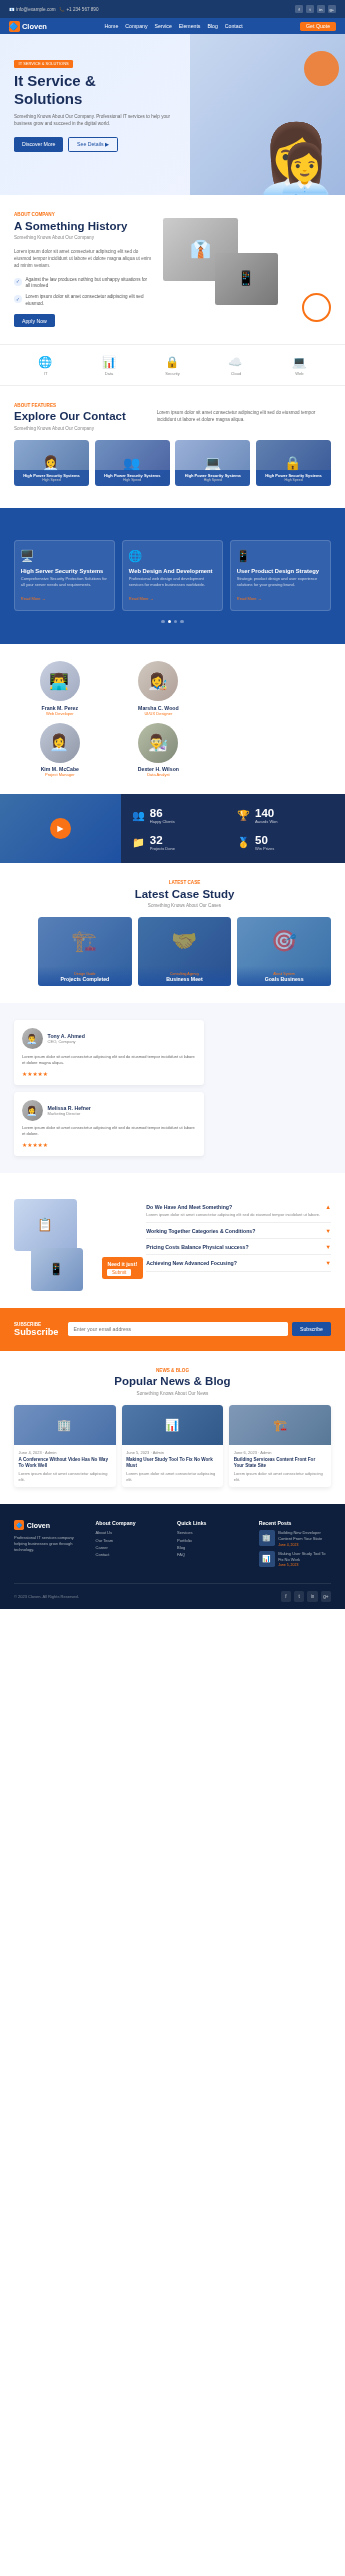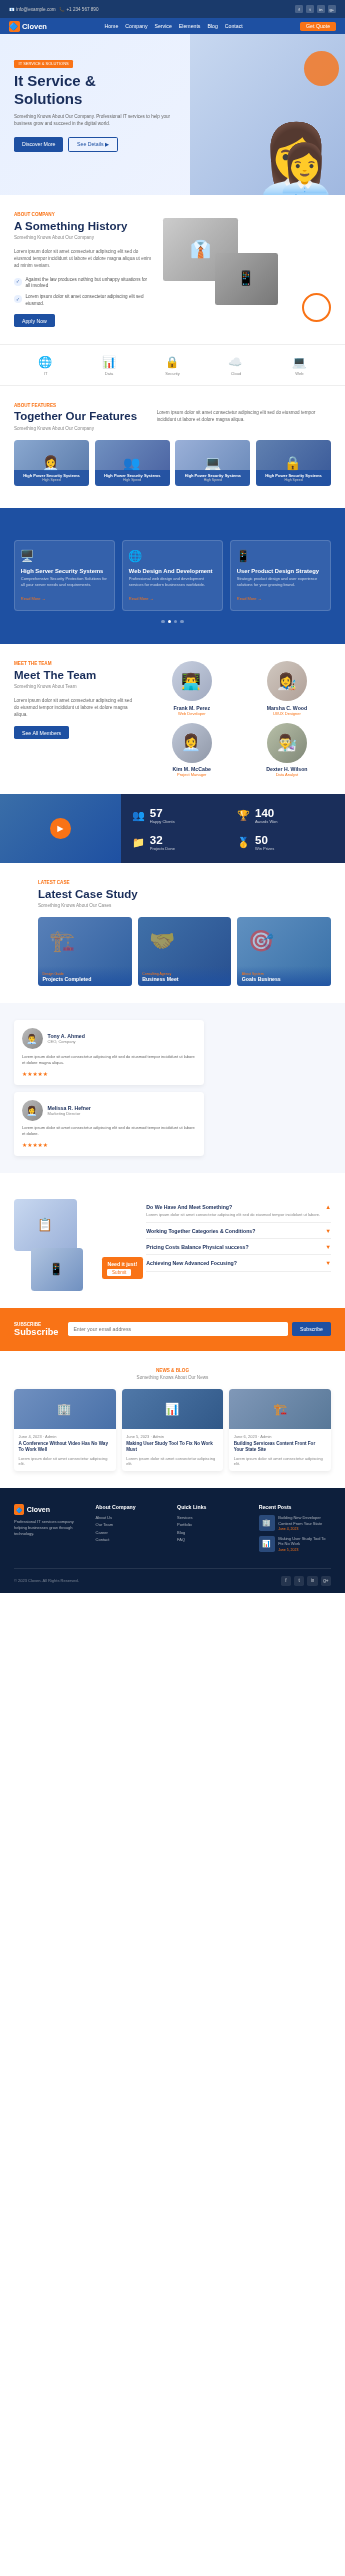--- a/index.html
+++ b/index.html
@@ -93,21 +93,21 @@
     .counter-section { background: #1a2e5a; padding: 0; display: flex; min-height: 69px; }
     .counter-left { width: 35%; background: linear-gradient(135deg, #3a6ea8, #1e50a2); display: flex; align-items: center; justify-content: center; }
     .counter-play { width: 21px; height: 21px; background: #f97316; border-radius: 50%; display: flex; align-items: center; justify-content: center; color: #fff; font-size: 8px; }
     .counter-right { width: 65%; padding: 11.5px; display: grid; grid-template-columns: 1fr 1fr; gap: 9.2px; }
     .counter-item { display: flex; align-items: center; gap: 4.6px; }
     .counter-icon { font-size: 10.4px; color: #f97316; }
     .counter-num { font-size: 11.5px; font-weight: bold; color: #fff; }
     .counter-label { font-size: 4px; color: rgba(255,255,255,0.7); }
 
     
-    .case-section { padding: 17px 14px; text-align: left; margin-left: 24px; }
+    .case-section { padding: 17px 14px; text-align: center; margin-left: 24px; }
     .case-grid { display: flex; gap: 5.8px; margin-top: 9.2px; }
     .case-card { flex: 1; position: relative; border-radius: 3.5px; overflow: hidden; height: 69px; }
     .case-card-overlay { position: absolute; bottom: 0; left: 0; right: 0; background: linear-gradient(transparent, rgba(30,80,162,0.85)); padding: 5.8px 4.6px 4.6px; }
     .case-card-label { color: #f97316; font-size: 3.5px; }
     .case-card-title { color: #fff; font-size: 5.2px; font-weight: bold; }
 
     
     .testimonials-section { background: #f5f7fc; padding: 17px 14px; }
     .testimonial-card { flex: 1; background: #fff; border-radius: 3.5px; padding: 8px; box-shadow: 0 1.2px 4.6px rgba(0,0,0,0.06); }
     .testimonial-header { display: flex; align-items: center; gap: 4.6px; margin-bottom: 4.6px; }
@@ -271,21 +271,21 @@
   </div>
   <div class="stat-item">
     <div class="stat-icon">💻</div>
     <div class="stat-label">Web</div>
   </div>
 </div>
 
 <div class="features-section">
   <div class="section-label">ABOUT FEATURES</div>
   <div style="display:flex;justify-content:space-between;align-items:flex-start;">
-    <h2 class="section-title" style="width:40%;">Together Our Features</h2>
+    <h2 class="section-title" style="width:40%;">Explore Our Contact</h2>
     <p style="font-size:4.6px;color:#666;width:55%;line-height:1.5;">Lorem ipsum dolor sit amet consectetur adipiscing elit sed do eiusmod tempor incididunt ut labore et dolore magna aliqua.</p>
   </div>
   <div class="section-sub">Something Knows About Our Company</div>
   <div class="features-grid">
     <div class="feature-card">
       <div class="feature-img" style="background:linear-gradient(135deg,#8aa8d0,#5878a8);">
         👩‍💼
         <div class="feature-overlay">
           <div class="feature-overlay-title">High Power Security Systems</div>
           <div class="feature-overlay-sub">High Speed</div>
@@ -345,27 +345,20 @@
   </div>
   <div class="services-dots">
     <div class="dot"></div>
     <div class="dot active"></div>
     <div class="dot"></div>
     <div class="dot"></div>
   </div>
 </div>
 
 <div class="team-section">
-  <div class="team-left">
-    <div class="section-label">MEET THE TEAM</div>
-    <h2 class="section-title">Meet The Team</h2>
-    <div class="section-sub">Something Knows About Team</div>
-    <p class="team-desc">Lorem ipsum dolor sit amet consectetur adipiscing elit sed do eiusmod tempor incididunt ut labore et dolore magna aliqua.</p>
-    <button class="btn-team">See All Members</button>
-  </div>
   <div class="team-right">
     <div class="team-member">
       <div class="team-avatar avatar-frank">👨‍💻</div>
       <div class="team-name">Frank M. Perez</div>
       <div class="team-role">Web Developer</div>
     </div>
     <div class="team-member">
       <div class="team-avatar avatar-marsha">👩‍🎨</div>
       <div class="team-name">Marsha C. Wood</div>
       <div class="team-role">UI/UX Designer</div>
@@ -384,21 +377,21 @@
 </div>
 
 <div class="counter-section">
   <div class="counter-left">
     <div class="counter-play">▶</div>
   </div>
   <div class="counter-right">
     <div class="counter-item">
       <div class="counter-icon">👥</div>
       <div>
-        <div class="counter-num">57</div>
+        <div class="counter-num">86</div>
         <div class="counter-label">Happy Clients</div>
       </div>
     </div>
     <div class="counter-item">
       <div class="counter-icon">🏆</div>
       <div>
         <div class="counter-num">140</div>
         <div class="counter-label">Awards Won</div>
       </div>
     </div>
@@ -526,20 +519,21 @@
   </div>
   <div class="subscribe-form">
     <input type="email" class="subscribe-input" placeholder="Enter your email address" style="">
     <button class="subscribe-btn">Subscribe</button>
   </div>
 </div>
 
 <div class="blog-section">
   <div style="text-align:center;margin-bottom:4.6px;">
     <div class="section-label">NEWS &amp; BLOG</div>
+    <h2 class="section-title">Popular News &amp; Blog</h2>
     <div class="section-sub">Something Knows About Our News</div>
   </div>
   <div class="blog-grid">
     <div class="blog-card">
       <div class="blog-img" style="background:linear-gradient(135deg,#7090c0,#4870a8);">🏢</div>
       <div class="blog-content">
         <div class="blog-meta">June 4, 2023 · Admin</div>
         <div class="blog-title">A Conference Without Video Has No Way To Work Well</div>
         <div class="blog-excerpt">Lorem ipsum dolor sit amet consectetur adipiscing elit.</div>
       </div>

